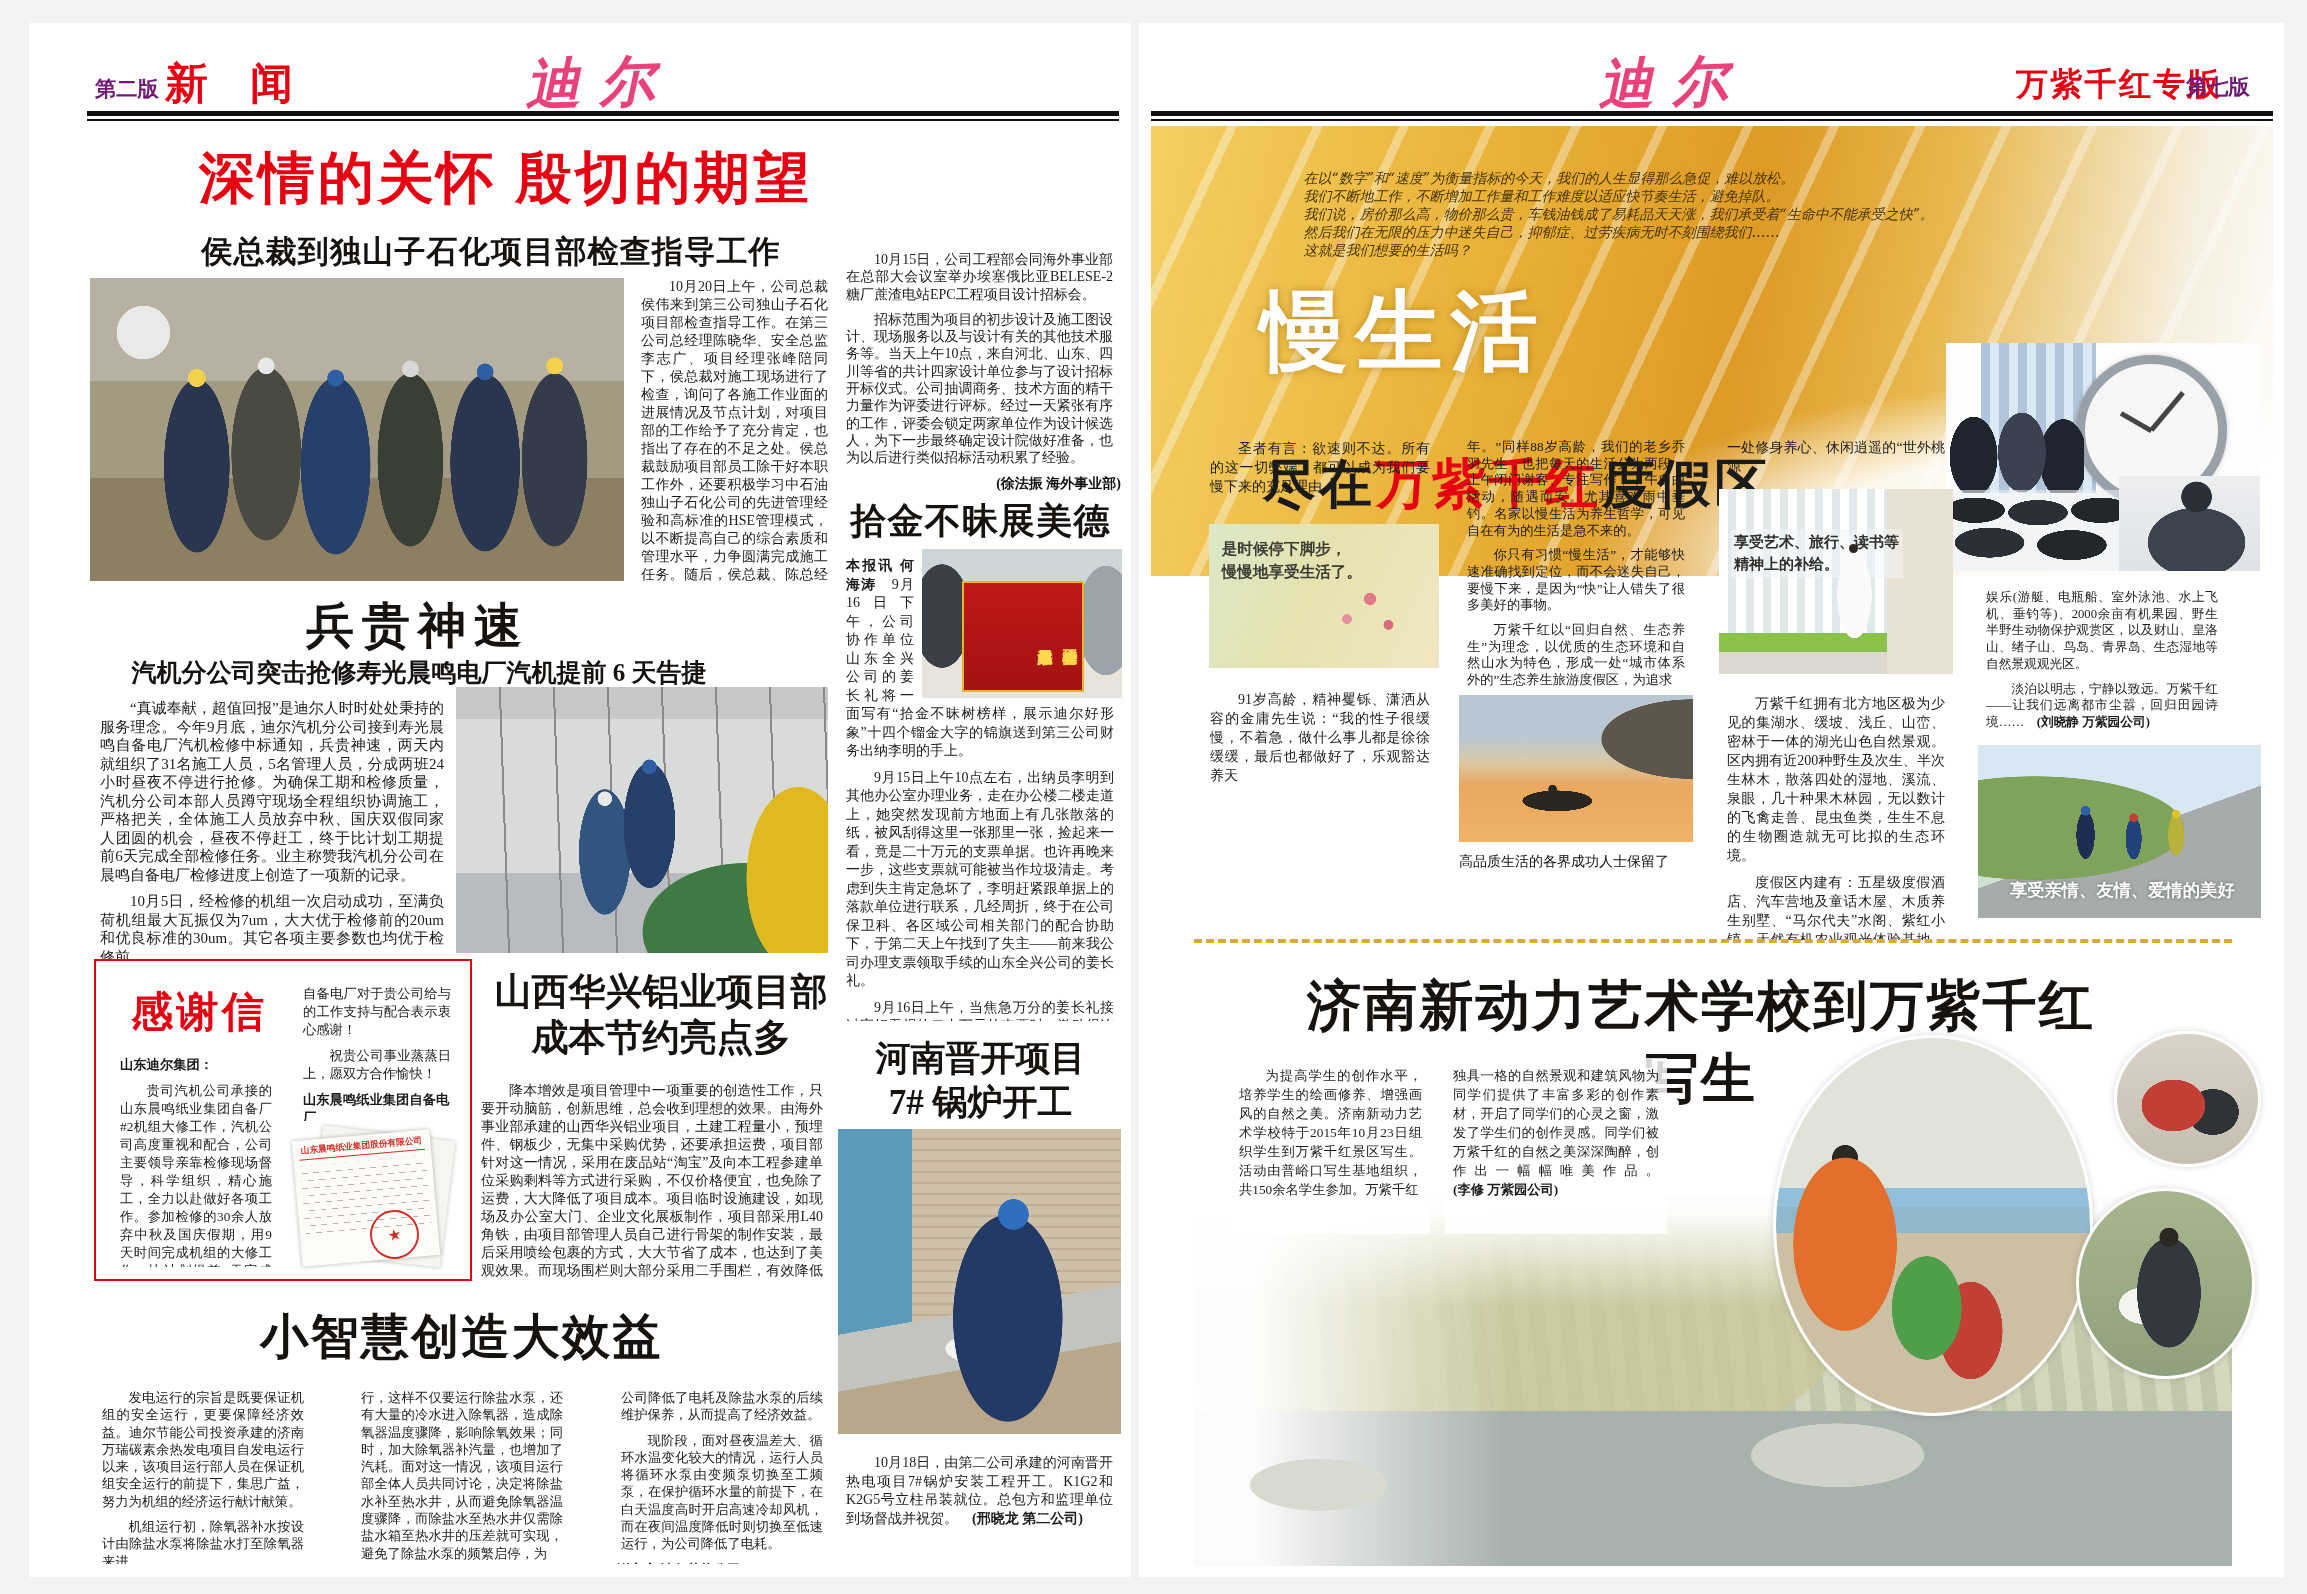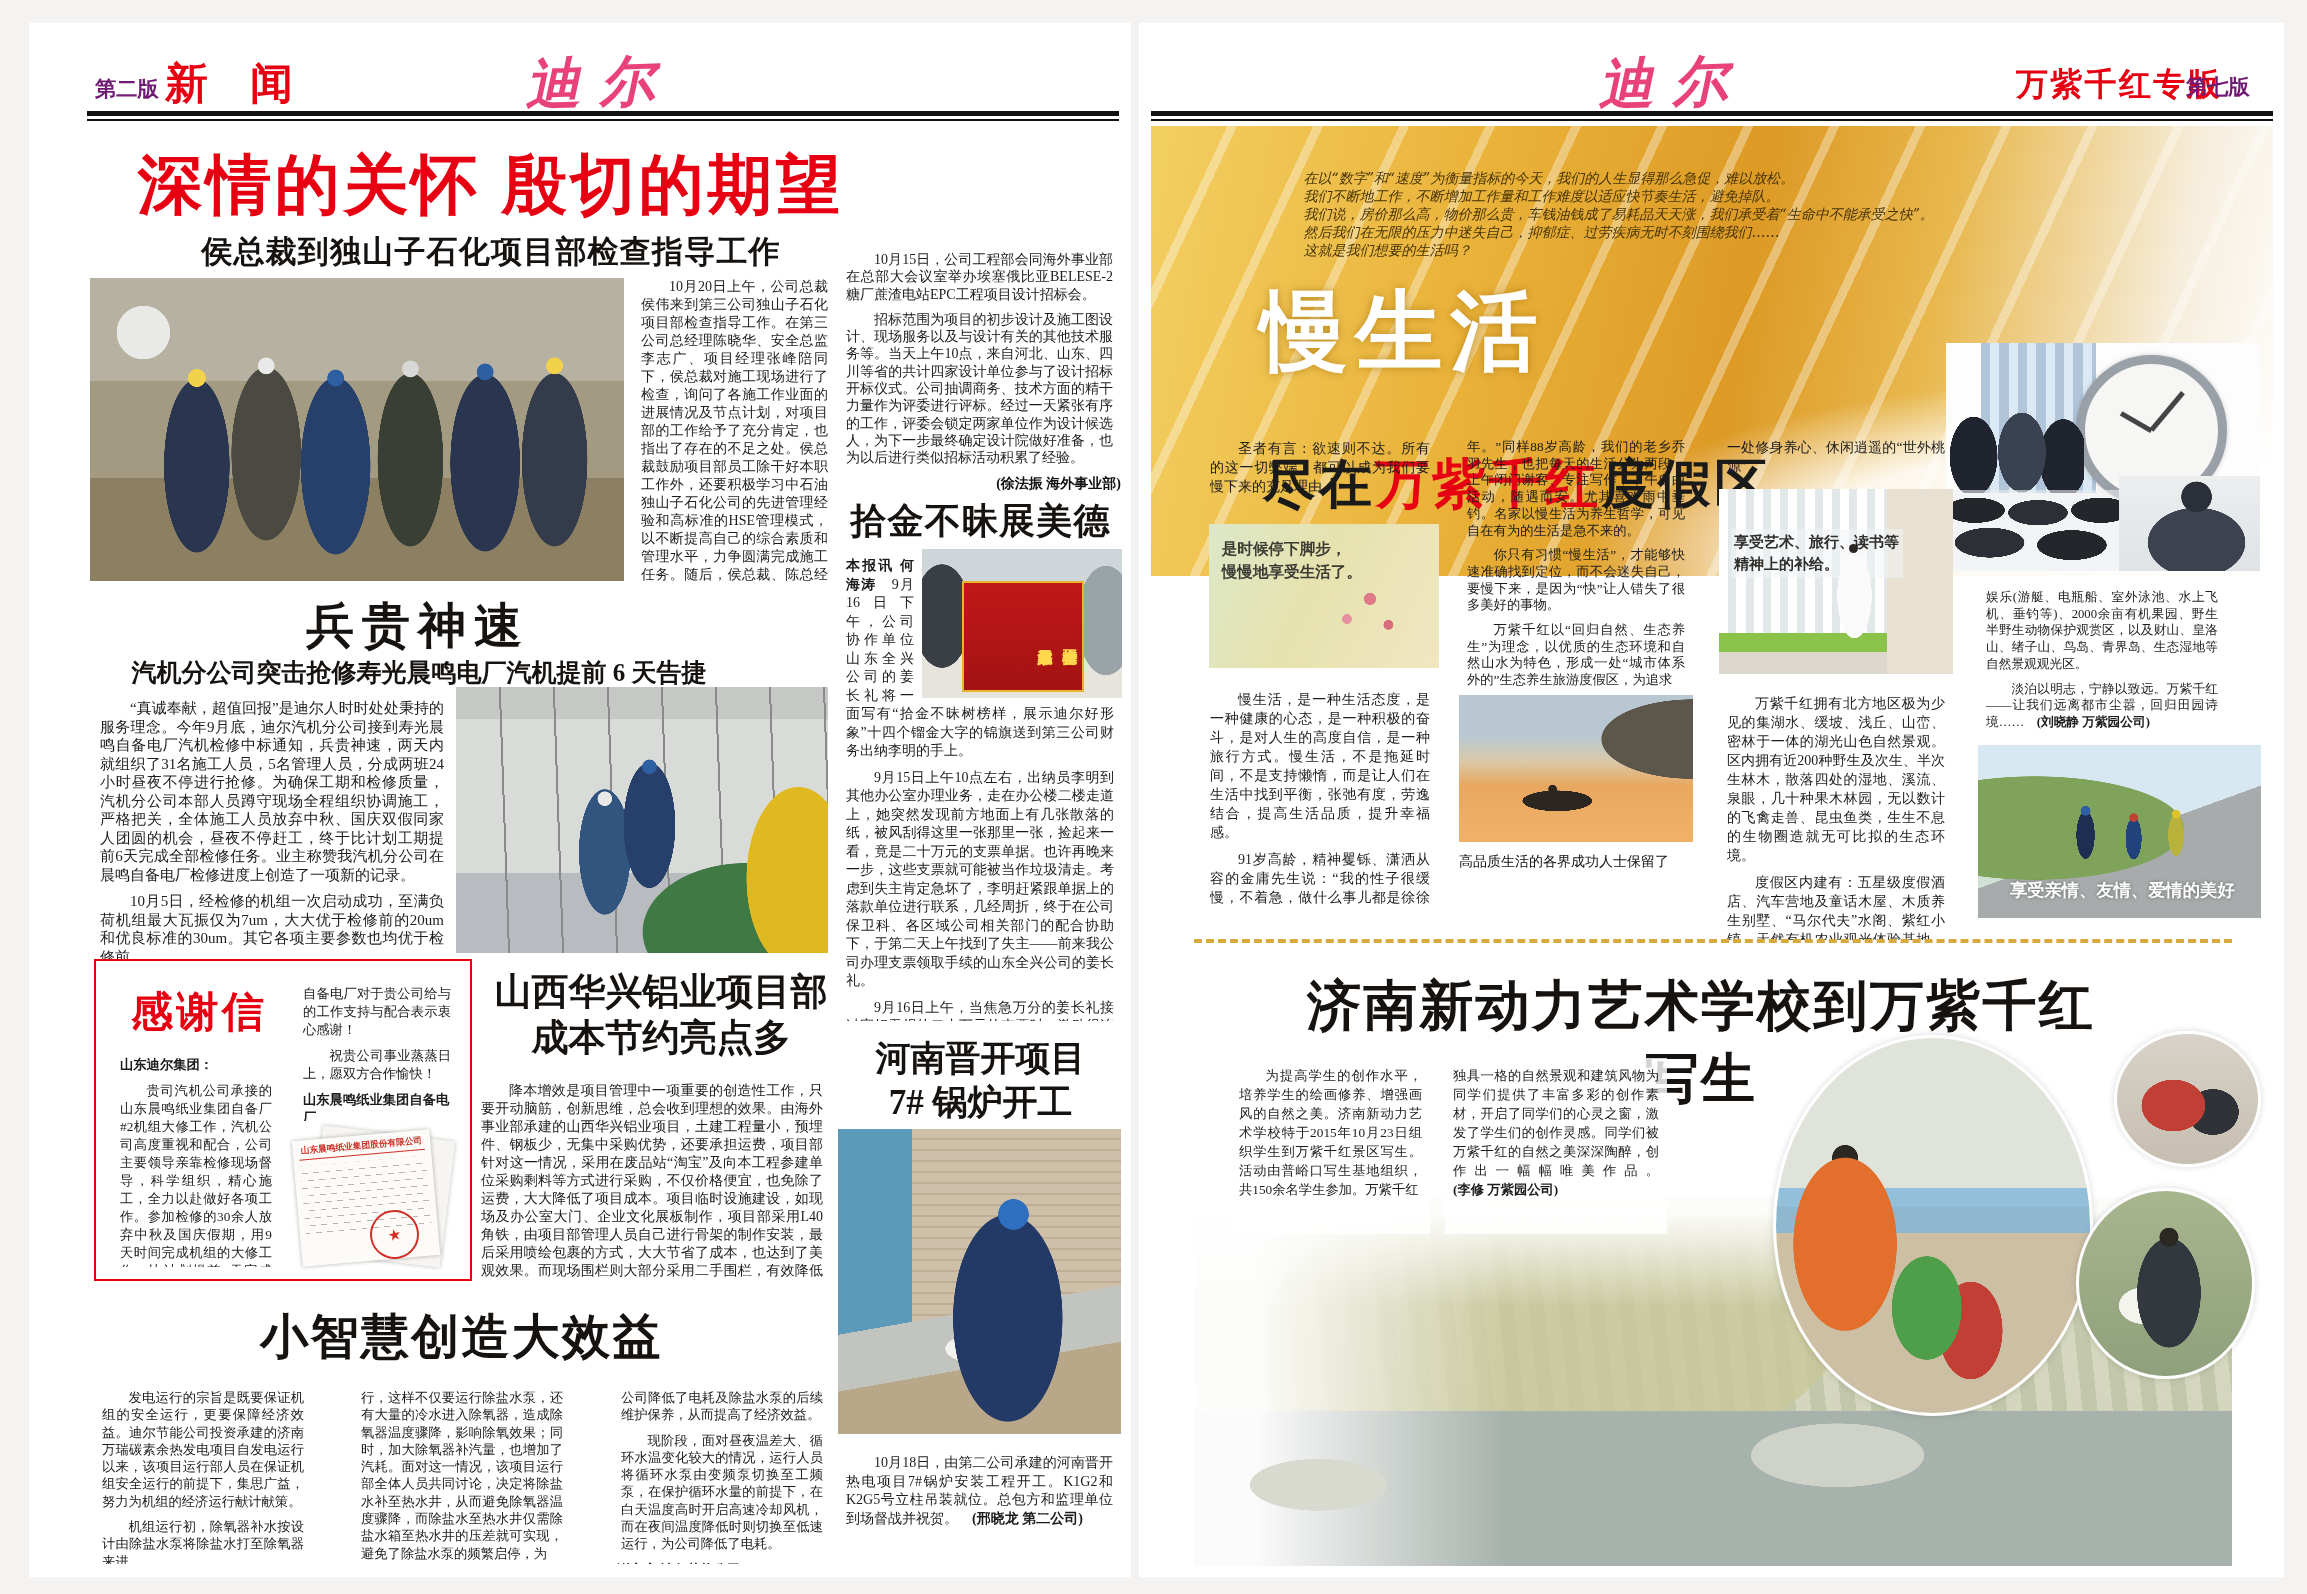--- a/index.html
+++ b/index.html
@@ -43,21 +43,21 @@
 <body>
 
 <div class="page" id="pageL">
 
   <div class="abs pgno" style="left:66px;top:51px;">第二版</div>
   <div class="abs secL" style="left:136px;top:32px;">新 闻</div>
   <div class="abs mast" style="left:496px;top:23px;">迪尔</div>
   <div class="rule" style="left:58px;top:88px;width:1032px;height:5.2px;"></div>
   <div class="rule" style="left:58px;top:96px;width:1032px;height:1.7px;"></div>
 
-  <div class="abs hl-red ctr" style="left:87px;top:118px;width:750px;font-size:65px;letter-spacing:3.5px;">深情的关怀  殷切的期望</div>
+  <div class="abs hl-red ctr" style="left:102px;top:118px;width:750px;font-size:56px;letter-spacing:3.5px;">深情的关怀  殷切的期望</div>
   <div class="abs hl-serif ctr" style="left:87px;top:208px;width:750px;font-size:31px;font-weight:600;letter-spacing:1.2px;">侯总裁到独山子石化项目部检查指导工作</div>
 
   <div class="ph" style="left:61px;top:255px;width:534px;height:303px;
        background:
         radial-gradient(circle at 10% 18%, #e9e9e7 0 26.5px, rgba(0,0,0,0) 27px),
         radial-gradient(circle at 20% 33%, #f2d24b 0 8.7px, rgba(0,0,0,0) 9.2px),
         radial-gradient(circle at 33% 29%, #e8e8e8 0 8px, rgba(0,0,0,0) 8.7px),
         radial-gradient(circle at 46% 33%, #2e5fa3 0 8px, rgba(0,0,0,0) 8.7px),
         radial-gradient(circle at 60% 30%, #d8d8d8 0 8px, rgba(0,0,0,0) 8.7px),
         radial-gradient(circle at 74% 31%, #2e5fa3 0 8px, rgba(0,0,0,0) 8.7px),
@@ -248,21 +248,20 @@
   <div class="ph" style="left:70px;top:501px;width:230px;height:144px;
        background:
         radial-gradient(circle at 70% 52%, #e07a8a 0 5.8px, rgba(0,0,0,0) 6.3px),
         radial-gradient(circle at 60% 66%, #e591a0 0 4.6px, rgba(0,0,0,0) 5.2px),
         radial-gradient(circle at 78% 70%, #d86c7e 0 4.6px, rgba(0,0,0,0) 5.2px),
         linear-gradient(115deg, #dce8c8 0%, #e6e2ae 45%, #f0e7c2 100%);">
     <div class="ovl" style="left:12.7px;top:12.7px;font-size:15.6px;line-height:23px;font-weight:bold;color:#3c3c34;white-space:pre-line;">是时候停下脚步，
 慢慢地享受生活了。</div>
   </div>
   <div class="abs bt" style="left:63px;top:659px;width:236px;height:225px;font-size:14px;line-height:19px;">
-    <p>慢生活，是一种生活态度，是一种健康的心态，是一种积极的奋斗，是对人生的高度自信，是一种旅行方式。慢生活，不是拖延时间，不是支持懒惰，而是让人们在生活中找到平衡，张弛有度，劳逸结合，提高生活品质，提升幸福感。</p>
     <p>91岁高龄，精神矍铄、潇洒从容的金庸先生说：“我的性子很缓慢，不着急，做什么事儿都是徐徐缓缓，最后也都做好了，乐观豁达养天</p>
   </div>
 
   <div class="abs bt" style="left:320px;top:408px;width:234px;height:260px;font-size:13.3px;line-height:16.7px;">
     <p class="noind">年。”同样88岁高龄，我们的老乡乔羽先生，也把每天的生活分为两段，上午闭门谢客、专注写作，下午自由活动，随遇而安。尤其喜欢雨中垂钓。名家以慢生活为养生哲学，可见自在有为的生活是急不来的。</p>
     <p>你只有习惯“慢生活”，才能够快速准确找到定位，而不会迷失自己，要慢下来，是因为“快”让人错失了很多美好的事物。</p>
     <p>万紫千红以“回归自然、生态养生”为理念，以优质的生态环境和自然山水为特色，形成一处“城市体系外的”生态养生旅游度假区，为追求</p>
   </div>
   <div class="ph" style="left:320px;top:672px;width:234px;height:147px;
        background:

